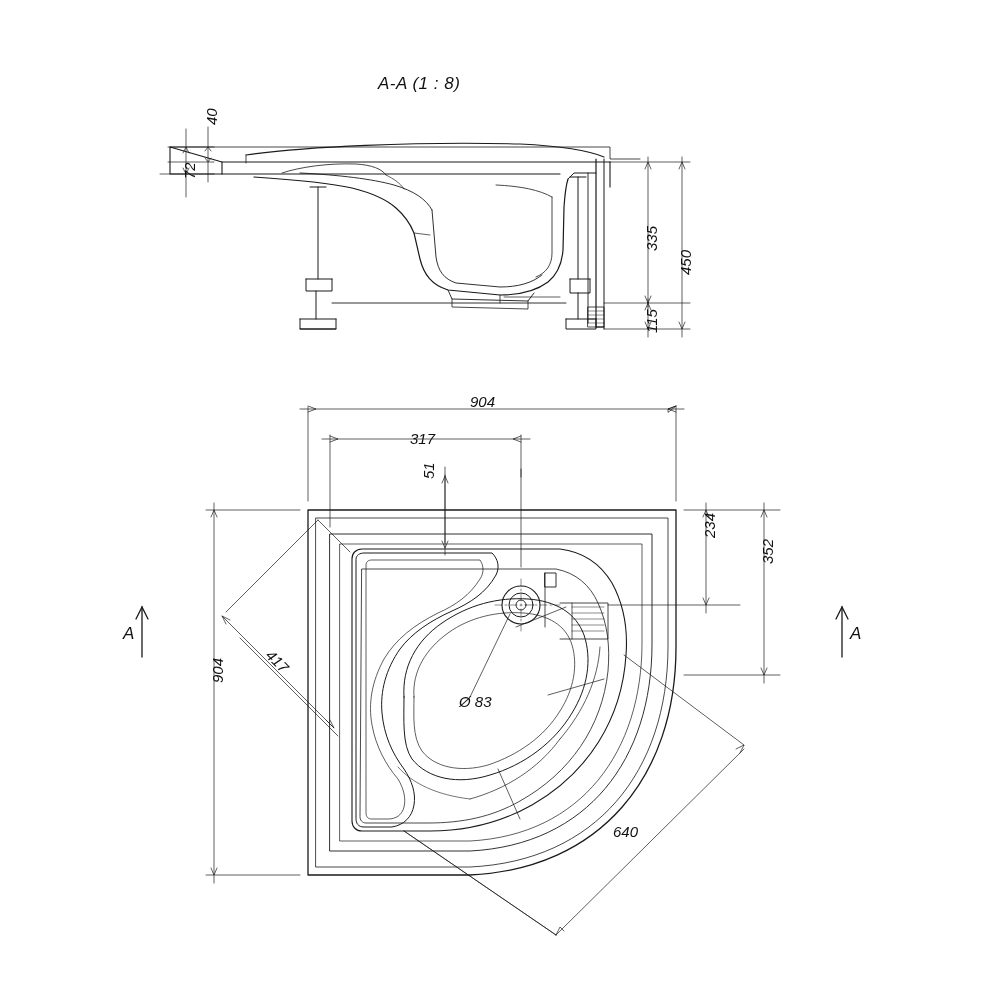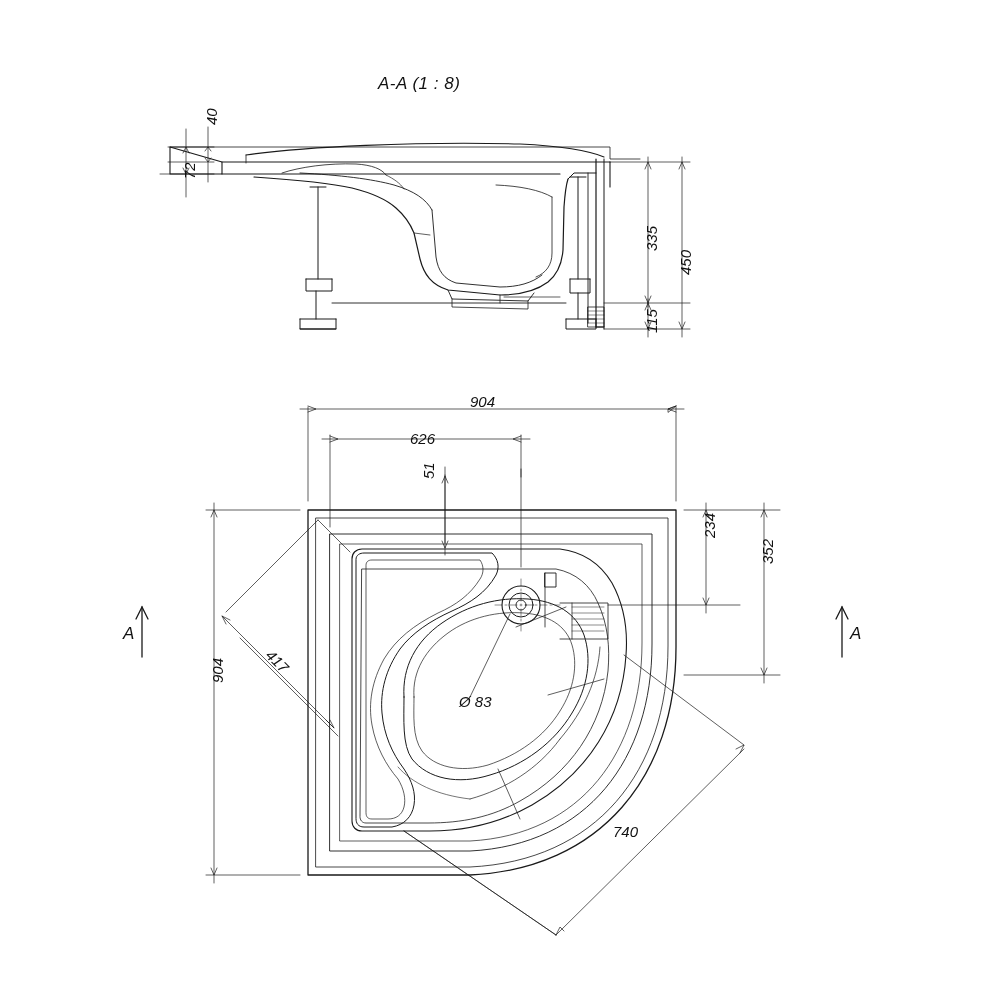--- a/index.html
+++ b/index.html
@@ -284,28 +284,28 @@
 
   <div class="lbl title" style="left:378px; top:68px;">A-A (1 : 8)</div>
 
   <div class="lbl rot90" style="left:204px; top:118px;">40</div>
   <div class="lbl rot90" style="left:182px; top:172px;">72</div>
   <div class="lbl rot90" style="left:644px; top:244px;">335</div>
   <div class="lbl rot90" style="left:678px; top:268px;">450</div>
   <div class="lbl rot90" style="left:644px; top:326px;">115</div>
 
   <div class="lbl" style="left:470px; top:387px;">904</div>
-  <div class="lbl" style="left:410px; top:424px;">626</div>
+  <div class="lbl" style="left:410px; top:424px;">317</div>
   <div class="lbl rot90" style="left:421px; top:472px;">51</div>
   <div class="lbl rot90" style="left:702px; top:531px;">234</div>
   <div class="lbl rot90" style="left:760px; top:557px;">352</div>
   <div class="lbl rot90" style="left:210px; top:676px;">904</div>
 
   <div class="lbl" style="left:274px; top:640px; transform: rotate(45deg); transform-origin: left top;">417</div>
-  <div class="lbl" style="left:613px; top:817px; transform: rotate(0deg);">740</div>
+  <div class="lbl" style="left:613px; top:817px; transform: rotate(0deg);">640</div>
 
   <div class="lbl" style="left:459px; top:687px;">Ø 83</div>
 
   <svg class="drawing" viewBox="0 0 1000 1000">
     <g fill="none" stroke="#1a1a1a" stroke-width="1.3" stroke-linecap="round">
       <path d="M142 600 L142 650"></path>
       <path d="M136 612 L142 600 L148 612"></path>
       <path d="M842 600 L842 650"></path>
       <path d="M836 612 L842 600 L848 612"></path>
     </g>

